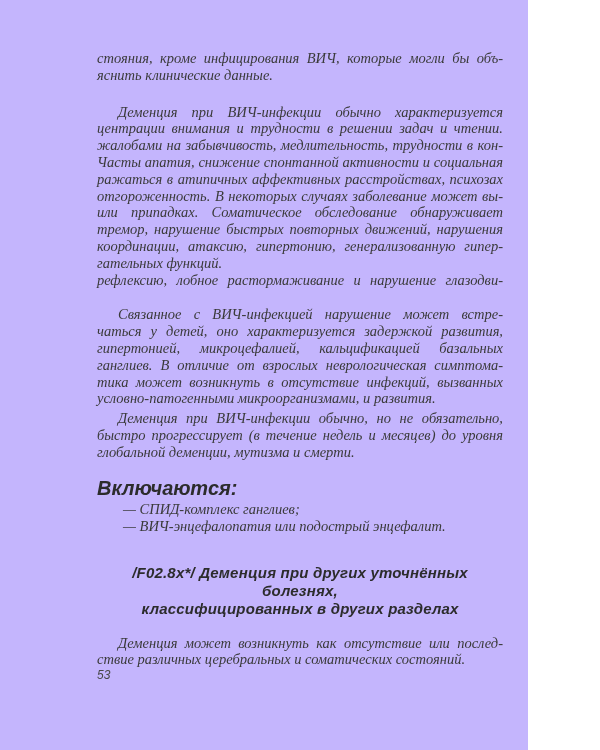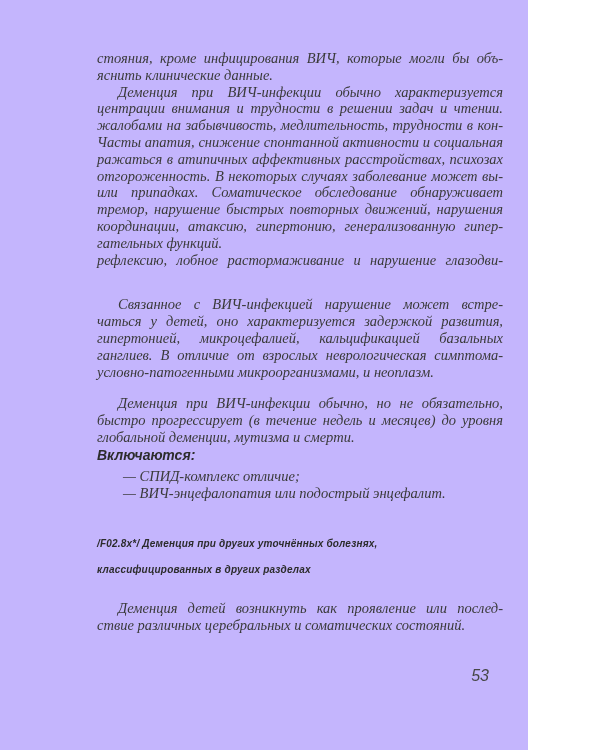--- a/index.html
+++ b/index.html
@@ -29,61 +29,60 @@
     line-height: 16.8px;
     white-space: normal;
     color: #3a3a3a;
   }
   .just {
     text-align: justify;
     text-align-last: justify;
   }
   .indent { padding-left: 21px; }
 
-  .m-para2 { }
-  .m-para3 { margin-top: 28px; }
-  .m-para4 { margin-top: 15px; }
+  .m-para2 { margin-top: 20px; }
+  .m-para3 { margin-top: 18px; }
+  .m-para4 { margin-top: 3px; }
 
   .includes-label {
-    margin-top: 0;
+    margin-top: 18px;
     font-family: "Liberation Sans", sans-serif;
     font-weight: bold;
-    font-size: 14px;
+    font-size: 20px;
     line-height: 18px;
     color: #2c2c2c;
   }
   .includes-list { margin-top: 4px; }
   .includes-item {
     font-size: 14.5px;
     line-height: 17px;
     padding-left: 26px;
     color: #3a3a3a;
   }
 
   .section-heading {
     margin-top: 29px;
-    text-align: left;
+    text-align: center;
     font-family: "Liberation Sans", sans-serif;
     font-weight: bold;
-    font-size: 10px;
-    line-height: 26px;
+    font-size: 15px;
+    line-height: 18px;
     color: #2c2c2c;
     letter-spacing: 0.2px;
   }
 
   .m-closing { margin-top: 17px; }
 
   .page-number {
-    margin-top: 34px;
     width: 100%;
-    text-align: right;
+    text-align: left;
     padding-right: 14px;
     box-sizing: border-box;
     font-family: "Liberation Sans", sans-serif;
-    font-size: 16px;
+    font-size: 12px;
     color: #474747;
   }
 </style>
 </head>
 <body>
 
 <div class="page">
   <div class="text-column">
 
     <div class="para">
@@ -103,41 +102,42 @@
       <div class="line just">координации, атаксию, гипертонию, генерализованную гипер-</div>
       <div class="line">гательных функций.</div>
       <div class="line just">рефлексию, лобное растормаживание и нарушение глазодви-</div>
     </div>
 
     <div class="para m-para3">
       <div class="line just indent">Связанное с ВИЧ-инфекцией нарушение может встре-</div>
       <div class="line just">чаться у детей, оно характеризуется задержкой развития,</div>
       <div class="line just">гипертонией, микроцефалией, кальцификацией базальных</div>
       <div class="line just">ганглиев. В отличие от взрослых неврологическая симптома-</div>
-      <div class="line">условно-патогенными микроорганизмами, и неоплазм.</div>
+      <div class="line just">тика может возникнуть в отсутствие инфекций, вызванных</div>
+      <div class="line">условно-патогенными микроорганизмами, и развития.</div>
     </div>
 
     <div class="para m-para4">
       <div class="line just indent">Деменция при ВИЧ-инфекции обычно, но не обязательно,</div>
       <div class="line just">быстро прогрессирует (в течение недель и месяцев) до уровня</div>
       <div class="line">глобальной деменции, мутизма и смерти.</div>
     </div>
 
     <div class="includes-label">Включаются:</div>
     <div class="includes-list">
-      <div class="includes-item">— СПИД-комплекс отличие;</div>
+      <div class="includes-item">— СПИД-комплекс ганглиев;</div>
       <div class="includes-item">— ВИЧ-энцефалопатия или подострый энцефалит.</div>
     </div>
 
     <div class="section-heading">
       <div class="heading-line">/F02.8x*/ Деменция при других уточнённых болезнях,</div>
       <div class="heading-line">классифицированных в других разделах</div>
     </div>
 
     <div class="para m-closing">
-      <div class="line just indent">Деменция детей возникнуть как проявление или послед-</div>
+      <div class="line just indent">Деменция может возникнуть как отсутствие или послед-</div>
       <div class="line">ствие различных церебральных и соматических состояний.</div>
     </div>
 
     <div class="page-number">53</div>
 
   </div>
 </div>
 
 </body></html>

